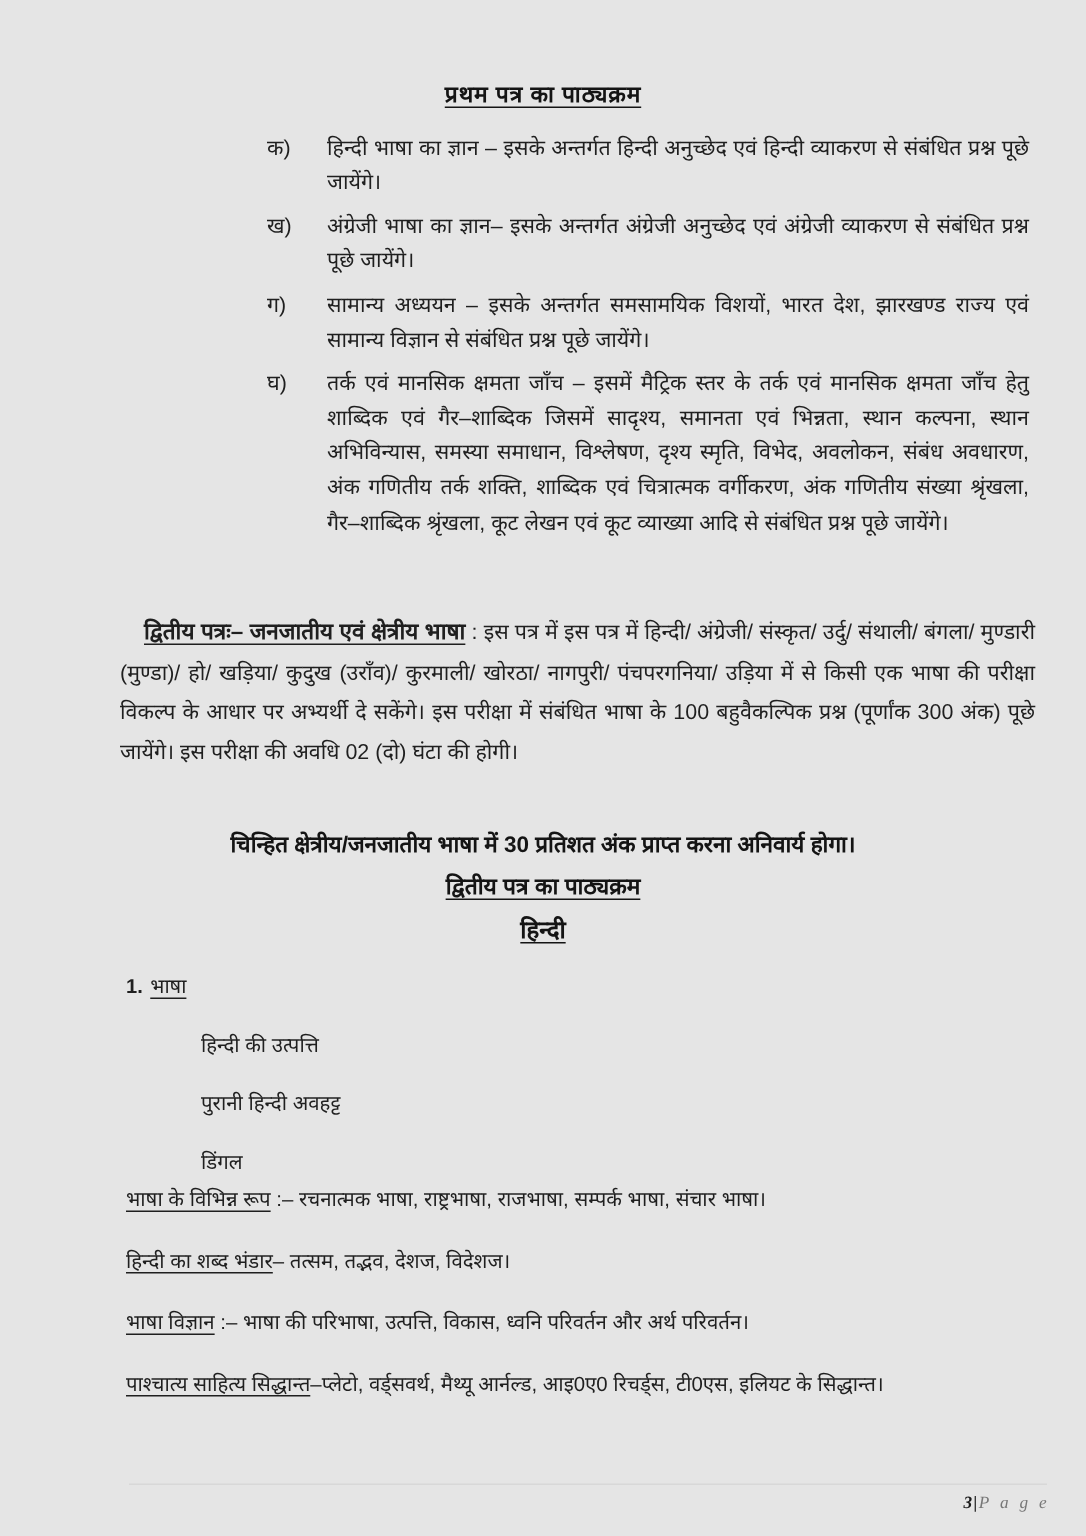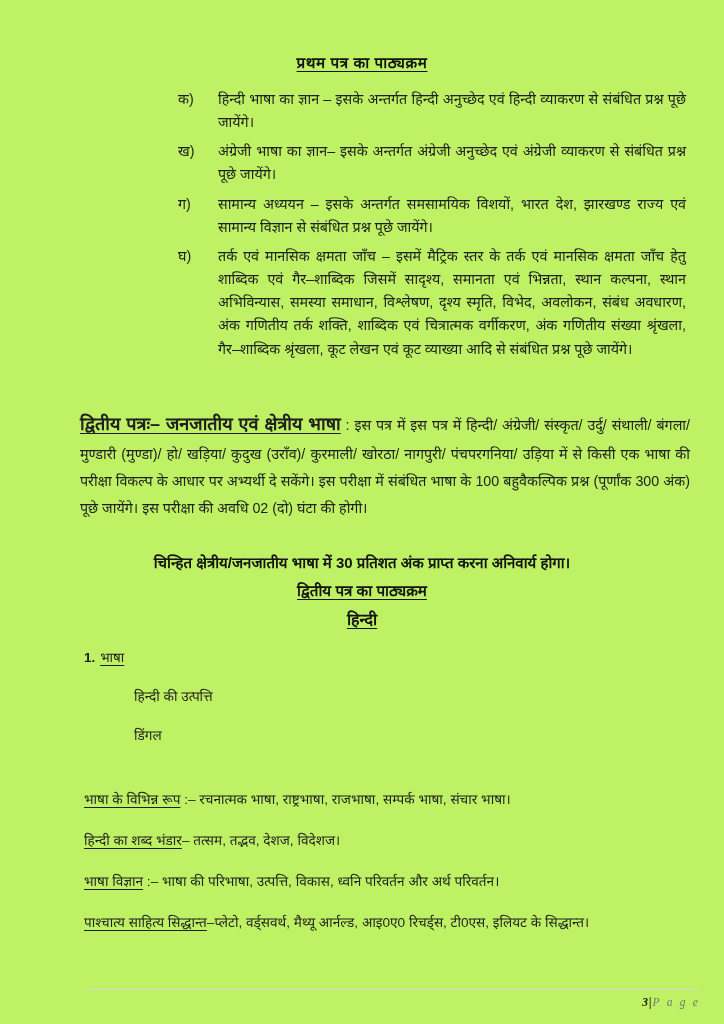--- a/index.html
+++ b/index.html
@@ -11,21 +11,21 @@
   body {
     font-family: "Liberation Serif", "DejaVu Serif", serif;
     color: #1d1d1d;
     -webkit-font-smoothing: antialiased;
   }
   .page {
     position: relative;
     width: 724px;
     height: 1024px;
     margin: 0 auto;
-    background: #bef264;
+    background: #e5e5e5;
     overflow: hidden;
     box-sizing: border-box;
   }
 
   
   .doc-text {
     font-family: "Liberation Sans", "DejaVu Sans", sans-serif;
     font-size: 14.3px;
     line-height: 1.62;
     color: #1f1f1f;
@@ -79,23 +79,24 @@
     position: absolute;
     top: 408px;
     left: 80px;
     width: 610px;
     text-align: justify;
     text-justify: inter-word;
     line-height: 1.86;
   }
   .second-paper .lead {
     font-weight: bold;
-    font-size: 18px;
+    font-size: 15px;
     text-decoration: underline;
     text-underline-offset: 3px;
+    margin-left: 16px;
   }
 
   
   .note-mandatory {
     position: absolute;
     top: 552px;
     left: 0;
     width: 724px;
     text-align: center;
     font-family: "Liberation Sans", "DejaVu Sans", sans-serif;
@@ -255,20 +256,21 @@
 
   <div class="lang-title">
     <span>हिन्दी</span>
   </div>
 
   <div class="numbered-section">
     <div class="num-head">
       <span class="idx">1.</span><span class="label">भाषा</span>
     </div>
     <div class="sub-item">हिन्दी की उत्पत्ति</div>
+    <div class="sub-item">पुरानी हिन्दी अवहट्ट</div>
     <div class="sub-item">डिंगल</div>
   </div>
 
   <div class="topic-lines">
 
     <div class="topic-line">
       <span class="head">भाषा के विभिन्न रूप</span><span> :– रचनात्मक भाषा, राष्ट्रभाषा, राजभाषा, सम्पर्क भाषा, संचार भाषा।</span>
     </div>
 
     <div class="topic-line">

